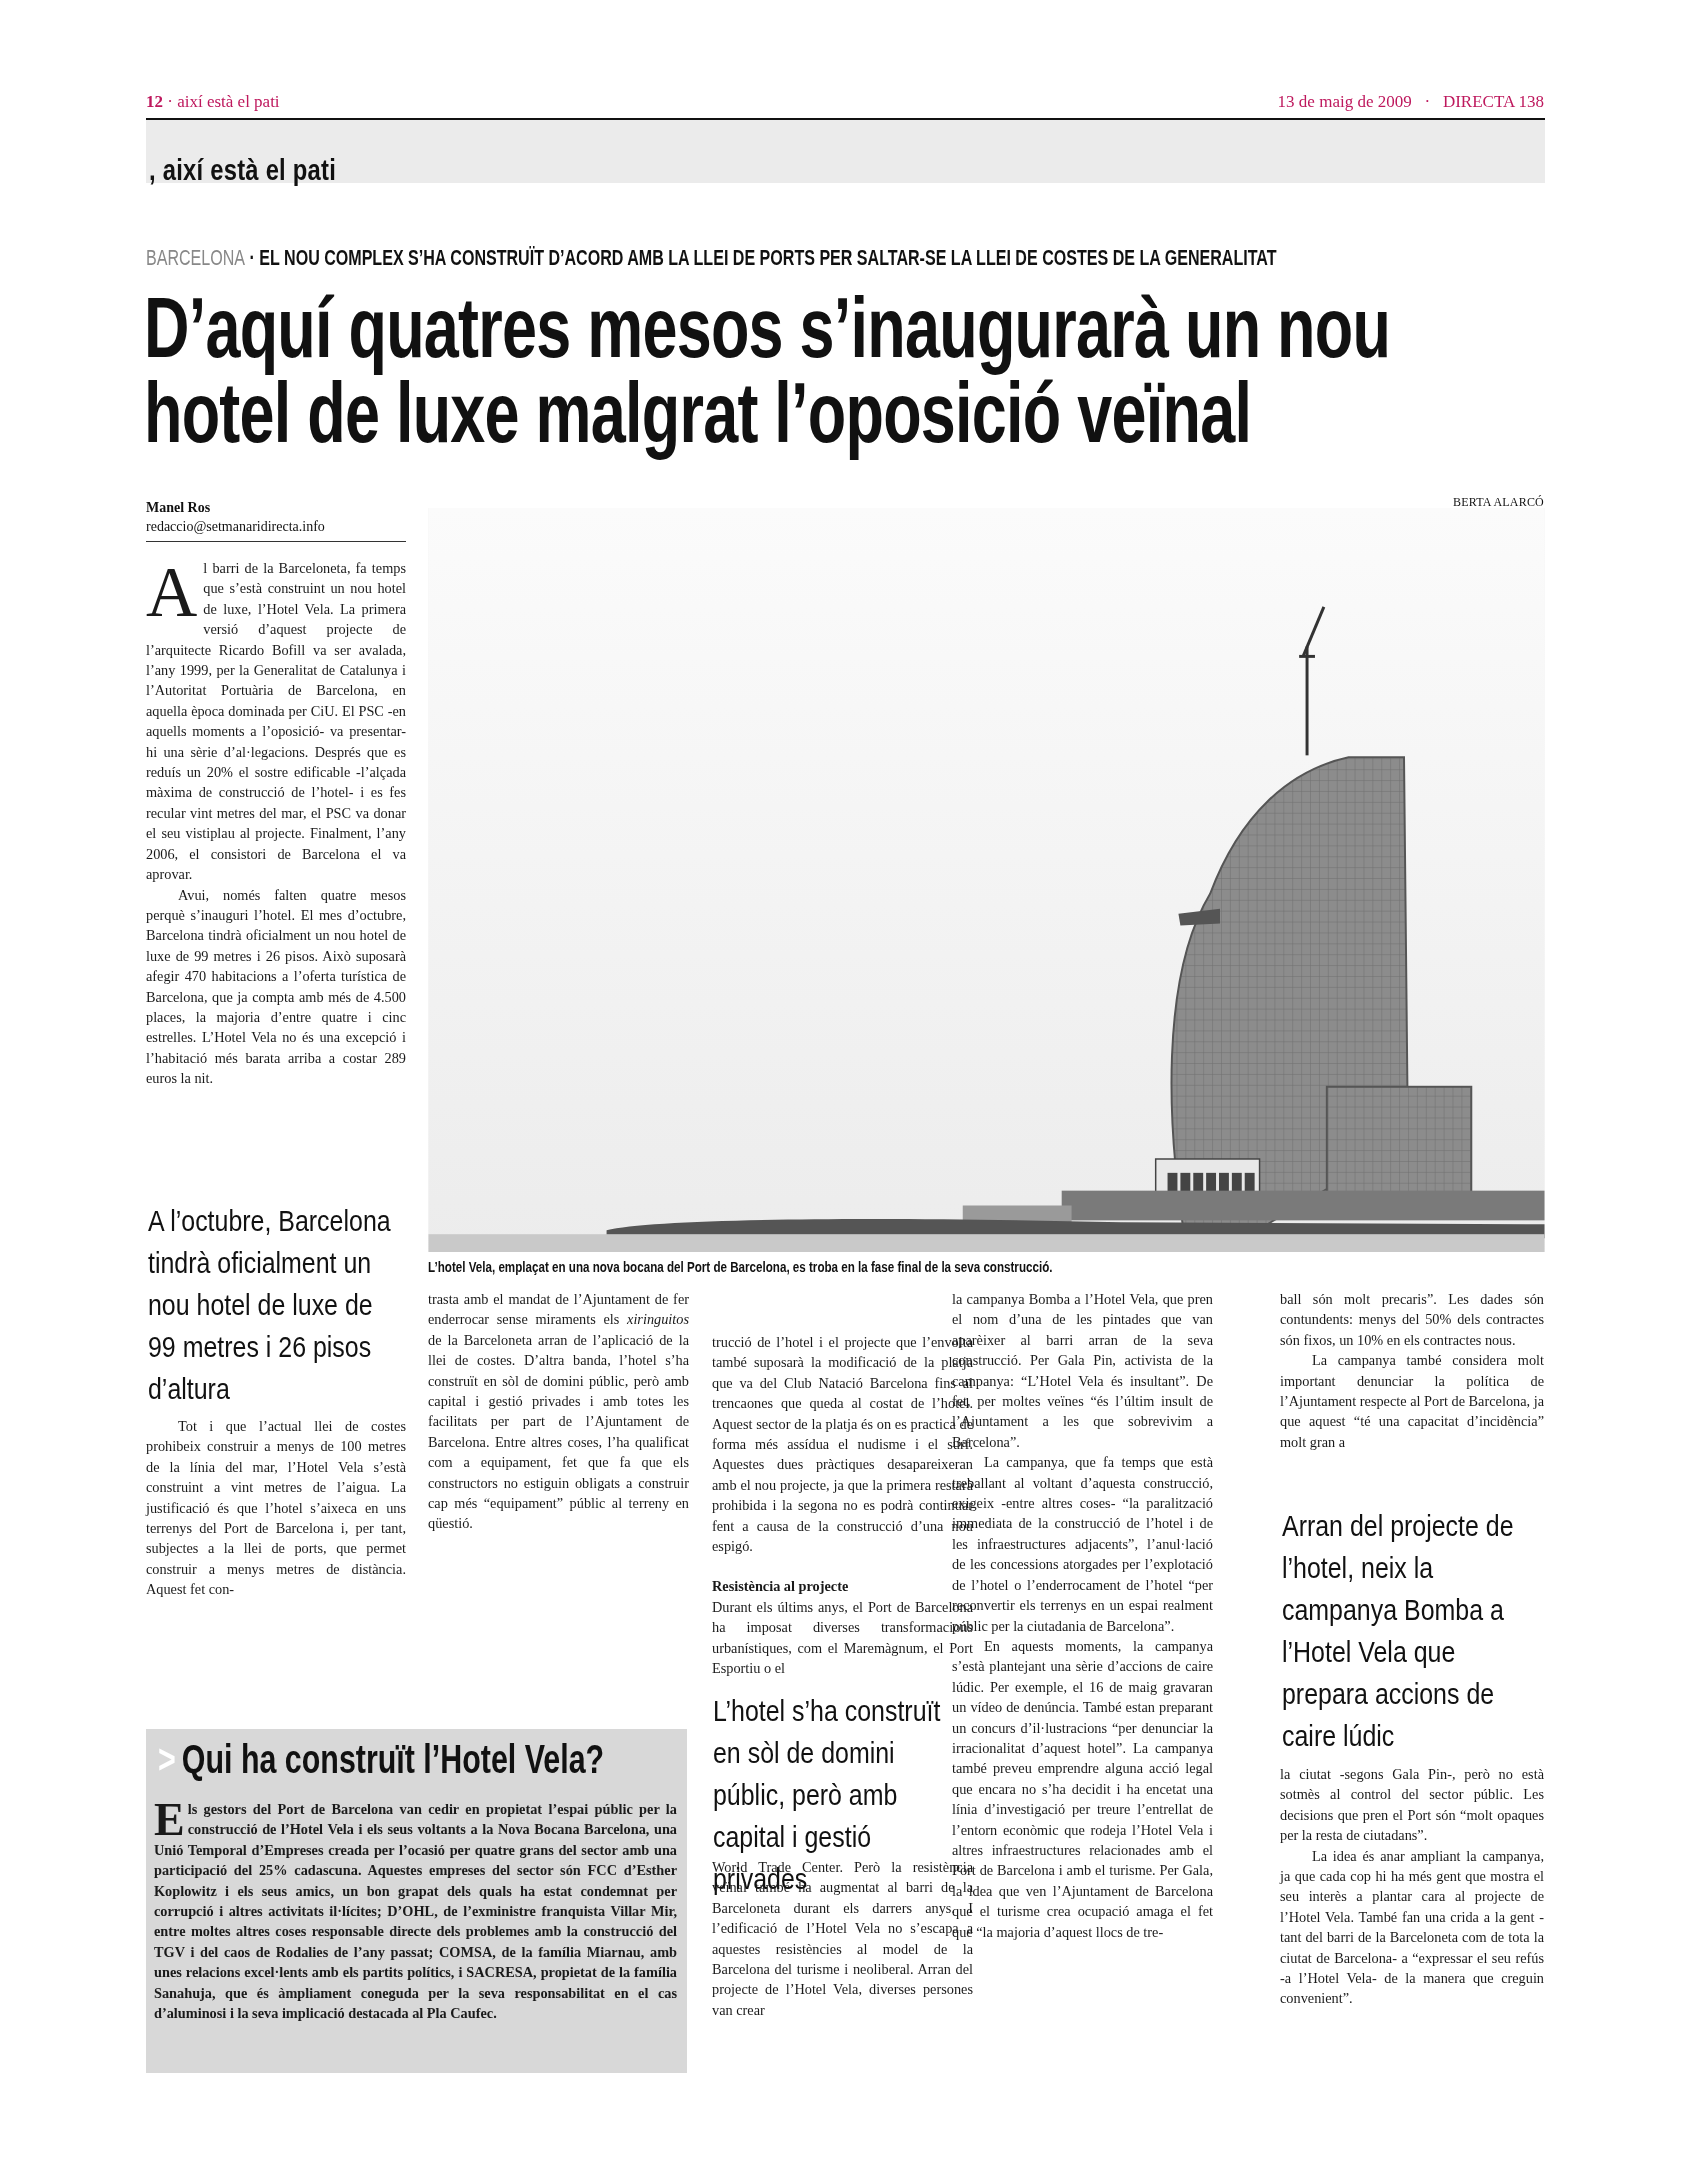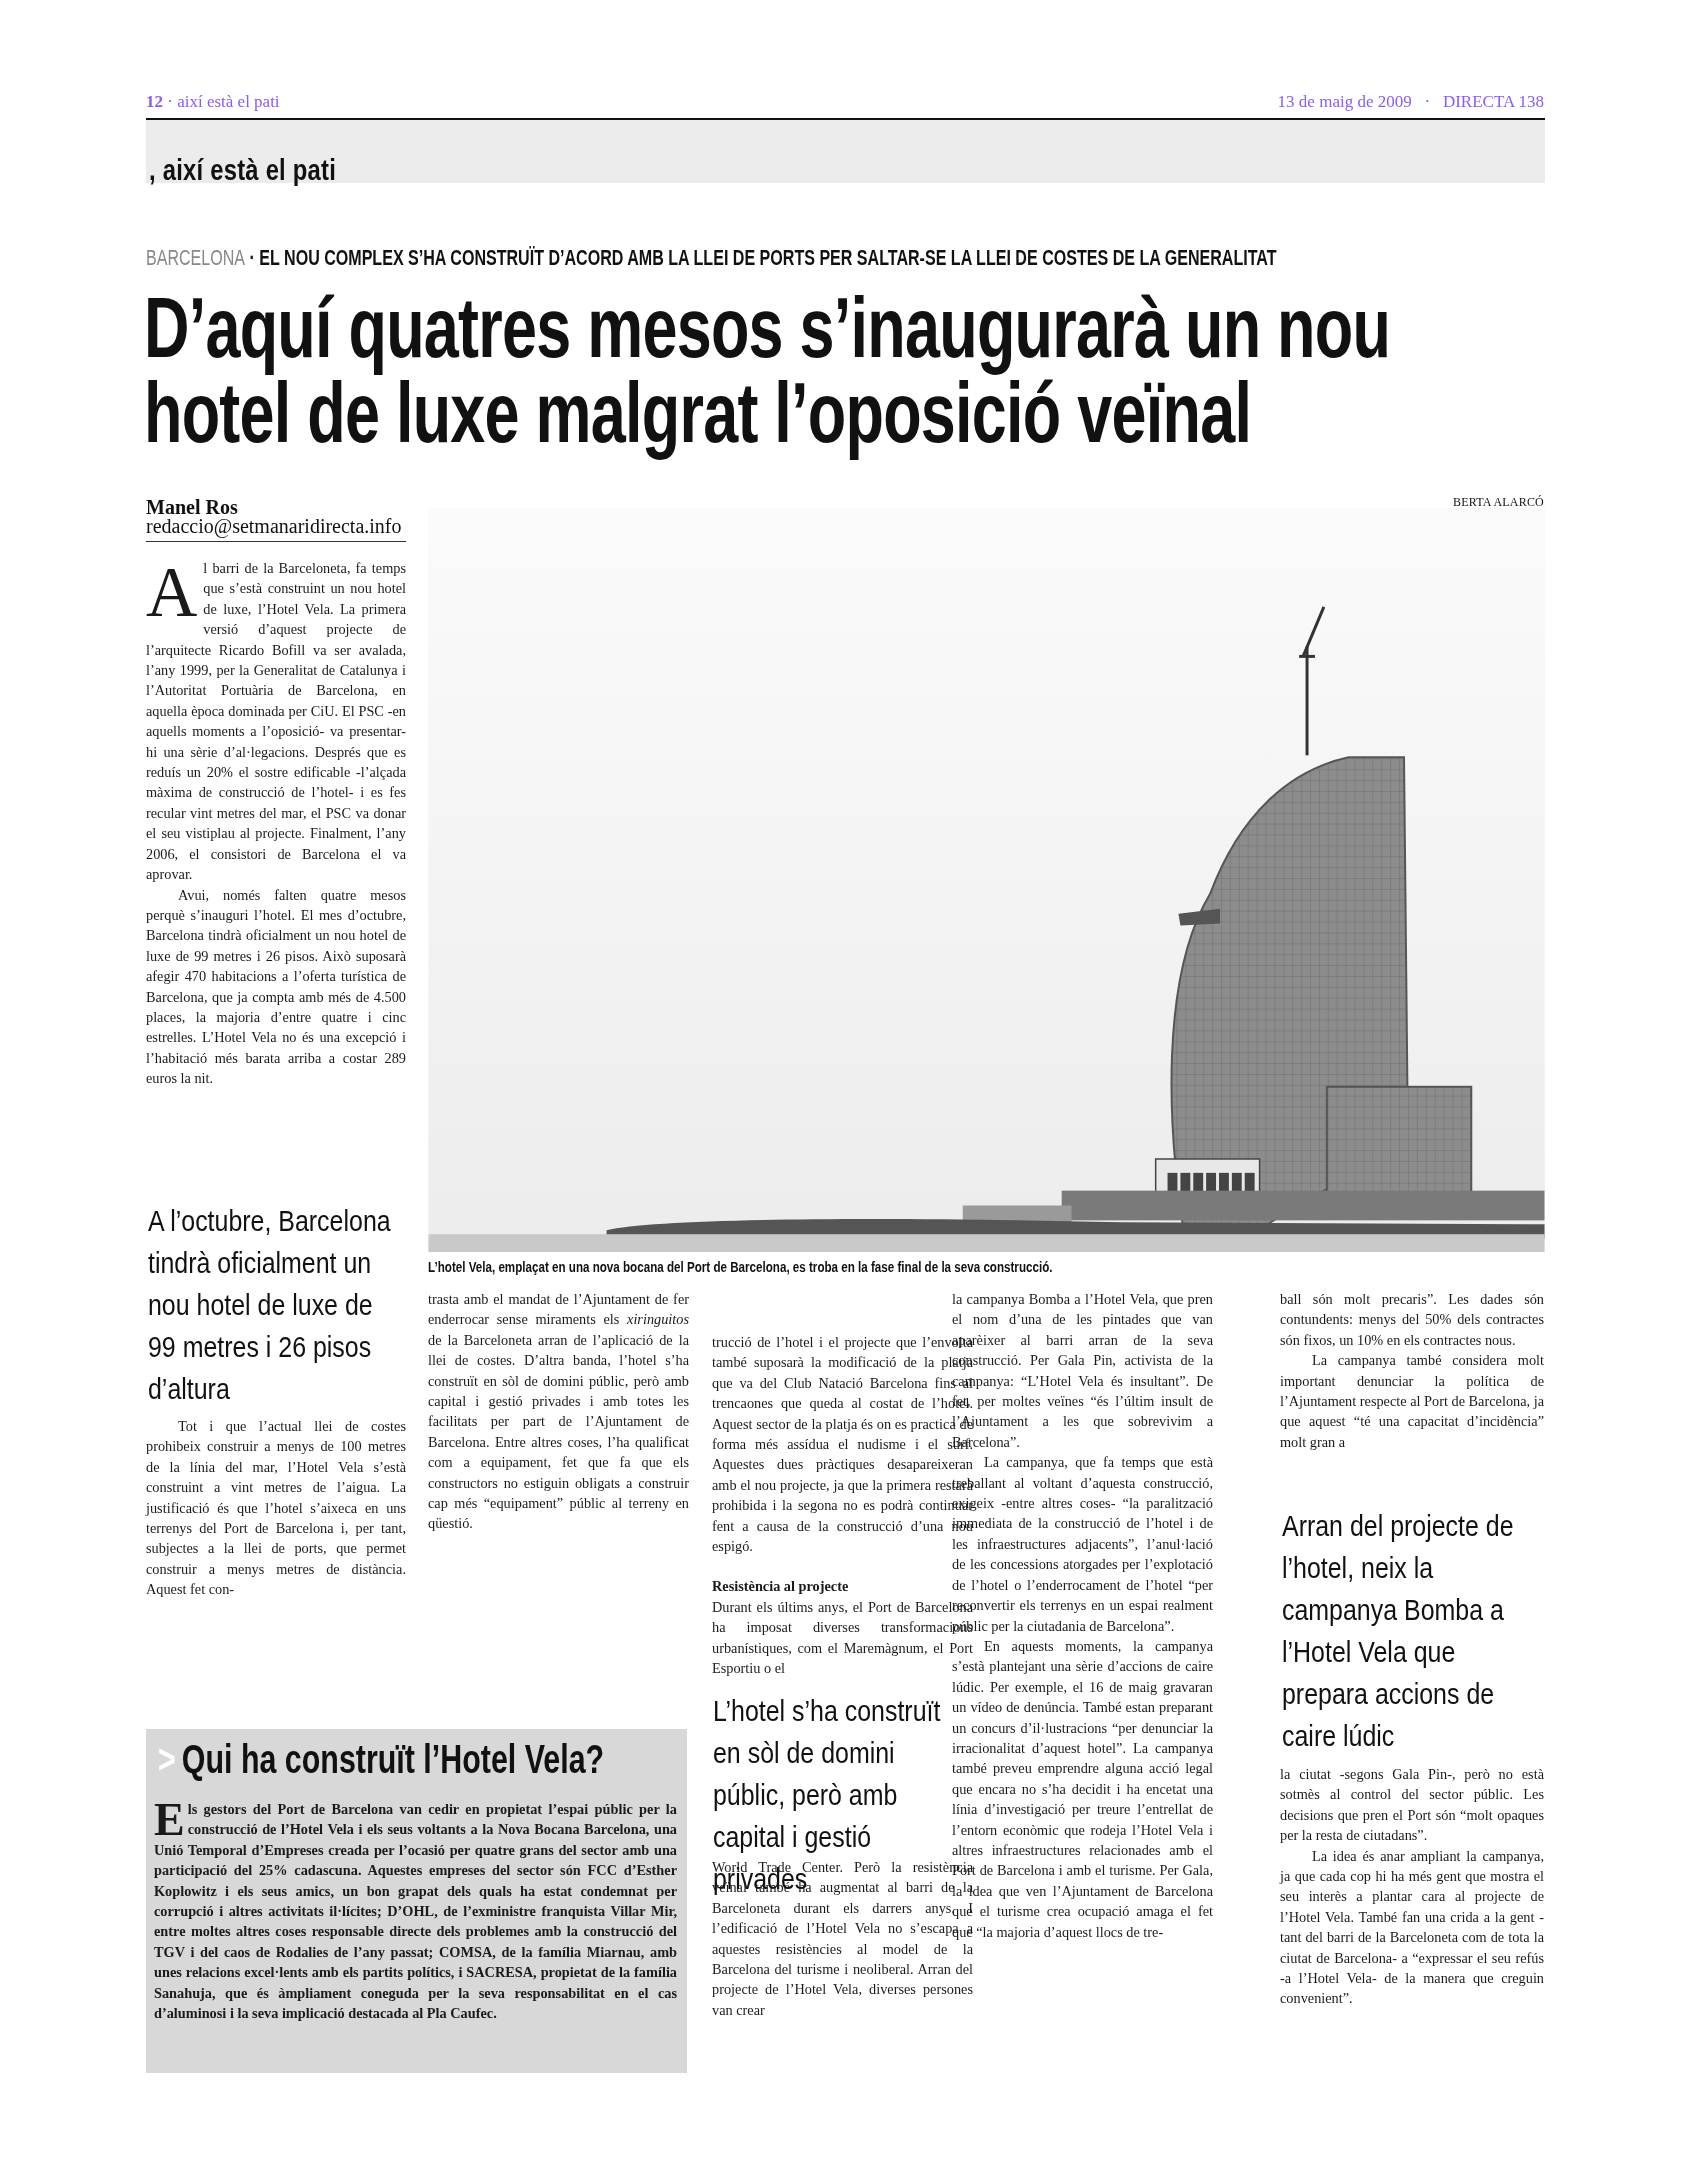--- a/index.html
+++ b/index.html
@@ -1,34 +1,34 @@
 <!DOCTYPE html>
 <html><head>
 <meta charset="utf-8">
 <style>
   html, body { margin: 0; padding: 0; background: #ffffff; }
   body { width: 1683px; height: 2178px; position: relative; overflow: hidden; color: #111; }
   .abs { position: absolute; }
 
   
-  .folio { font-family: "Liberation Serif", serif; font-size: 17px; color: #8b5cf6; top: 92px; }
+  .folio { font-family: "Liberation Serif", serif; font-size: 17px; color: #be185d; top: 92px; }
   .folio-left { left: 146px; }
   .folio-left b { font-weight: bold; }
   .folio-right { right: 139px; }
   .head-rule { left: 146px; top: 118px; width: 1399px; height: 2px; background: #111; }
   .section-band { left: 146px; top: 120px; width: 1399px; height: 63px; background: #ebebeb; }
   .section-title { left: 149px; top: 154px; font-family: "Liberation Sans", sans-serif; font-weight: bold; font-size: 29px; letter-spacing: 0.3px; transform: scaleX(0.82); transform-origin: left top; white-space: nowrap; }
 
   .kicker { left: 146px; top: 245px; font-family: "Liberation Sans", sans-serif; font-weight: bold; font-size: 22px; white-space: nowrap; transform: scaleX(0.73); transform-origin: left top; }
   .kicker .kicker-place { color: #888; font-weight: normal; }
   .headline { left: 144px; top: 285px; width: 1881px; font-family: "Liberation Sans", sans-serif; font-weight: bold; font-size: 85px; line-height: 85px; letter-spacing: -1px; transform: scaleX(0.74); transform-origin: left top; }
   .headline div { white-space: nowrap; }
 
   
-  .byline { left: 146px; top: 498px; width: 260px; font-family: "Liberation Serif", serif; font-size: 20px; line-height: 19px; border-bottom: 1.5px solid #333; padding-bottom: 5px; }
+  .byline { left: 146px; top: 498px; width: 260px; font-family: "Liberation Serif", serif; font-size: 14px; line-height: 19px; border-bottom: 1.5px solid #333; padding-bottom: 5px; }
   .byline .author { font-weight: bold; }
 
   
   .col { font-family: "Liberation Serif", serif; font-size: 14.3px; line-height: 20.4px; text-align: justify; hyphens: manual; color: #1a1a1a; }
   .col p { margin: 0; }
   .col p.indent { text-indent: 32px; }
   .col1 { left: 146px; top: 558px; width: 260px; }
   .dropcap { float: left; font-family: "Liberation Serif", serif; font-size: 71px; line-height: 57px; margin: 4px 6px 0 0; padding-top: 2px; }
 
   .pullquote { font-family: "Liberation Sans", sans-serif; font-size: 29px; line-height: 42px; color: #111; transform: scaleX(0.86); transform-origin: left top; }

